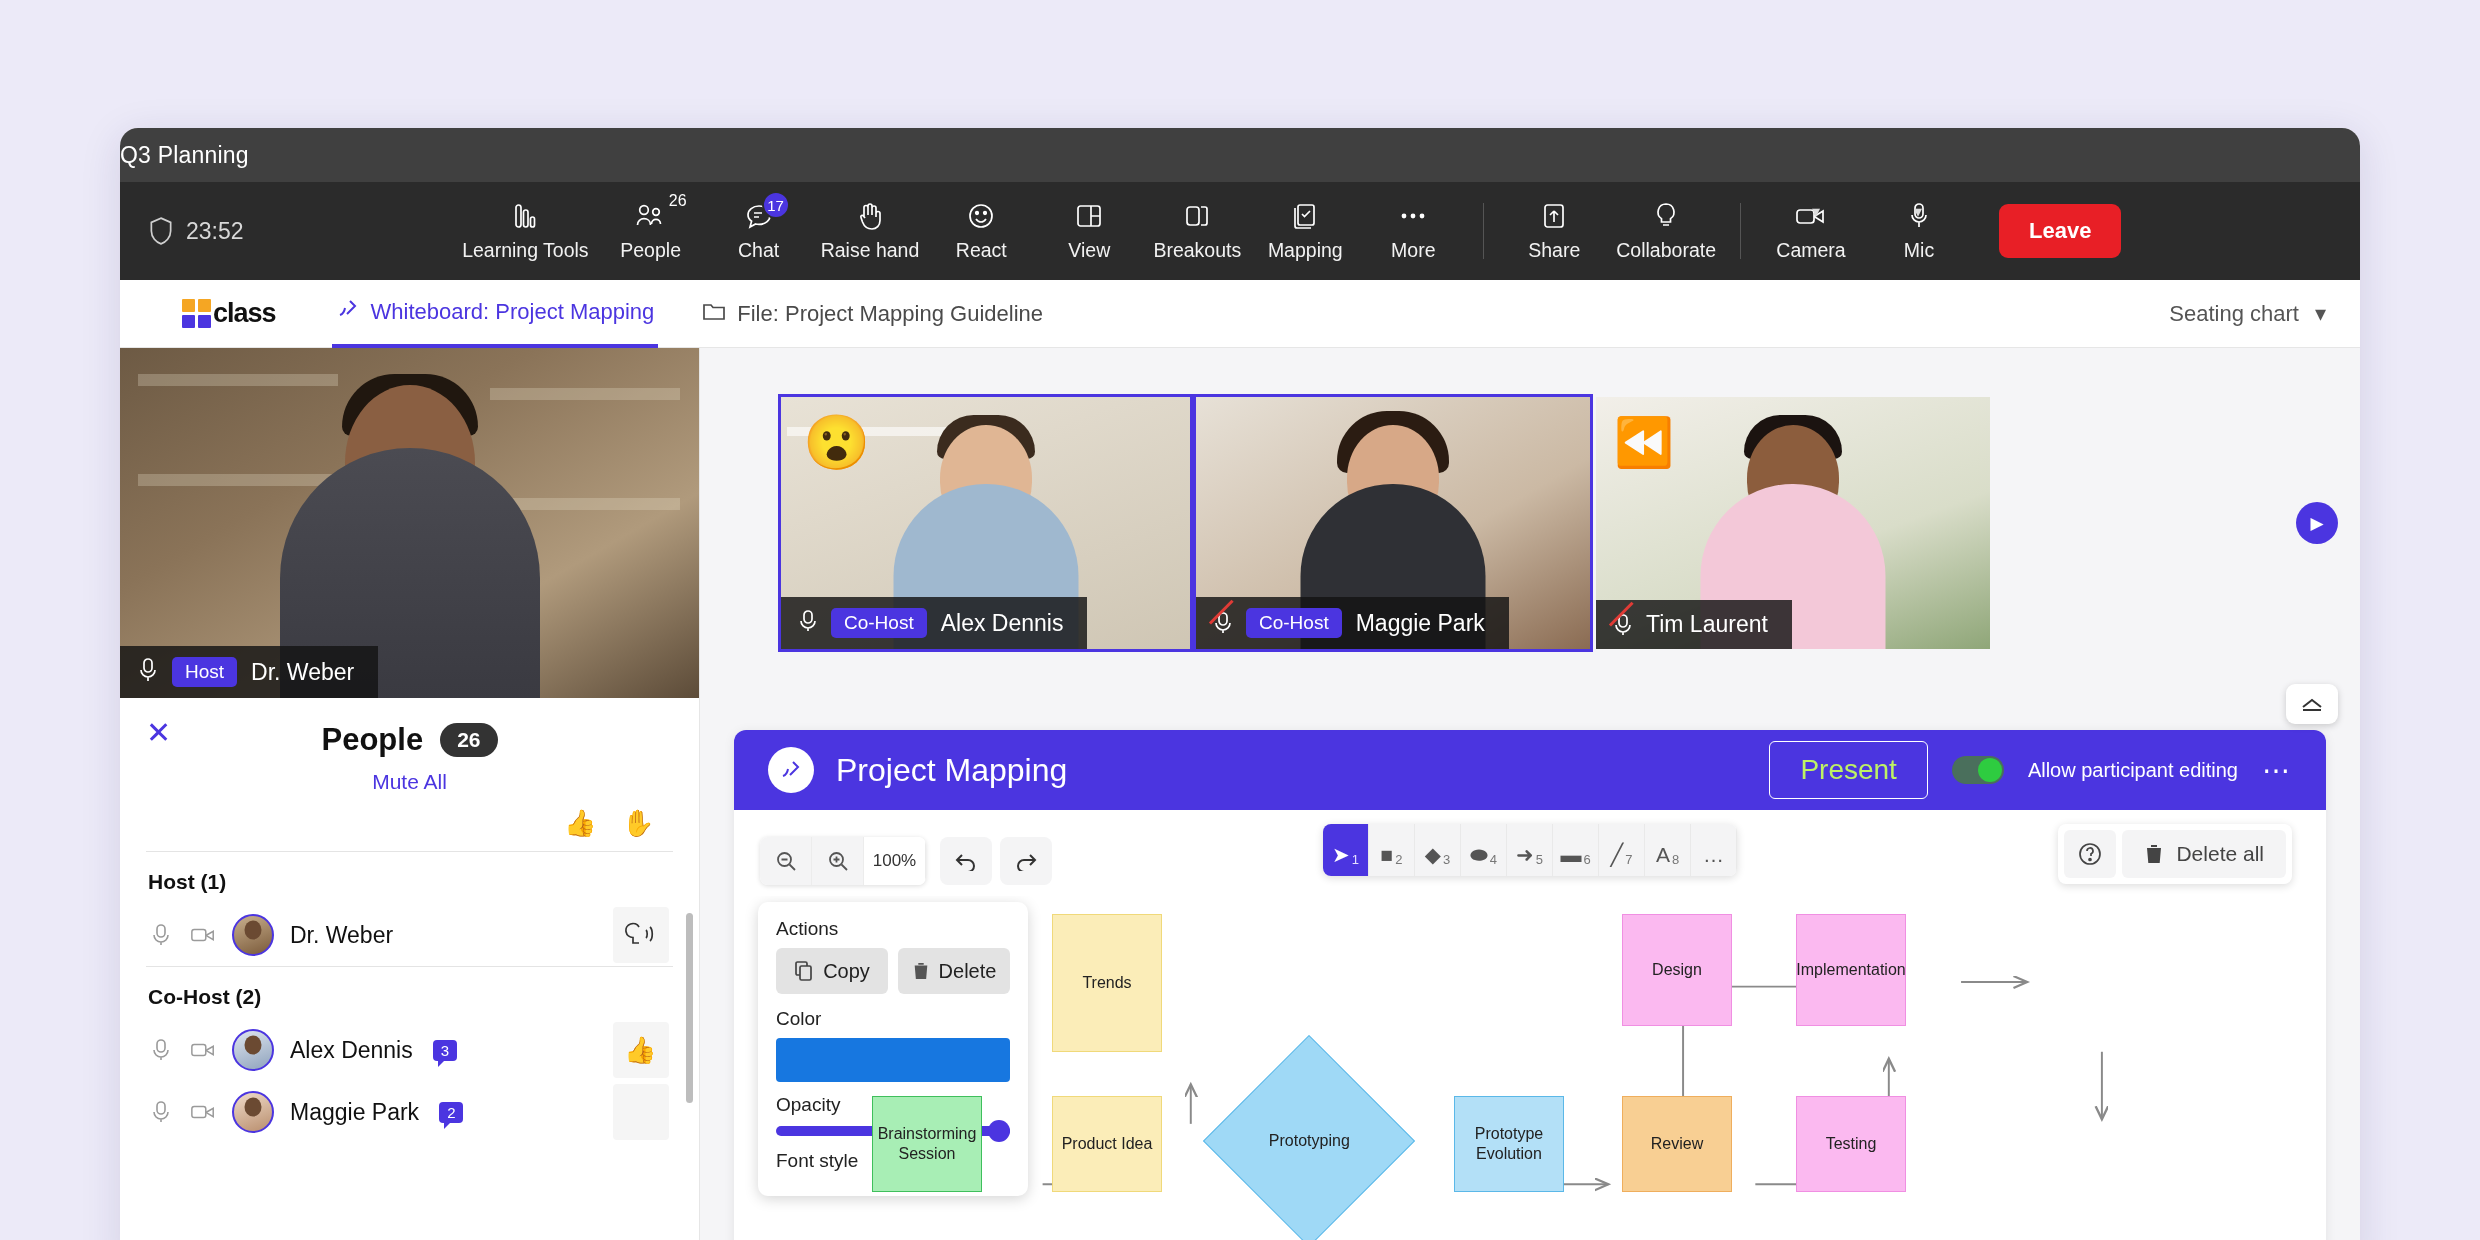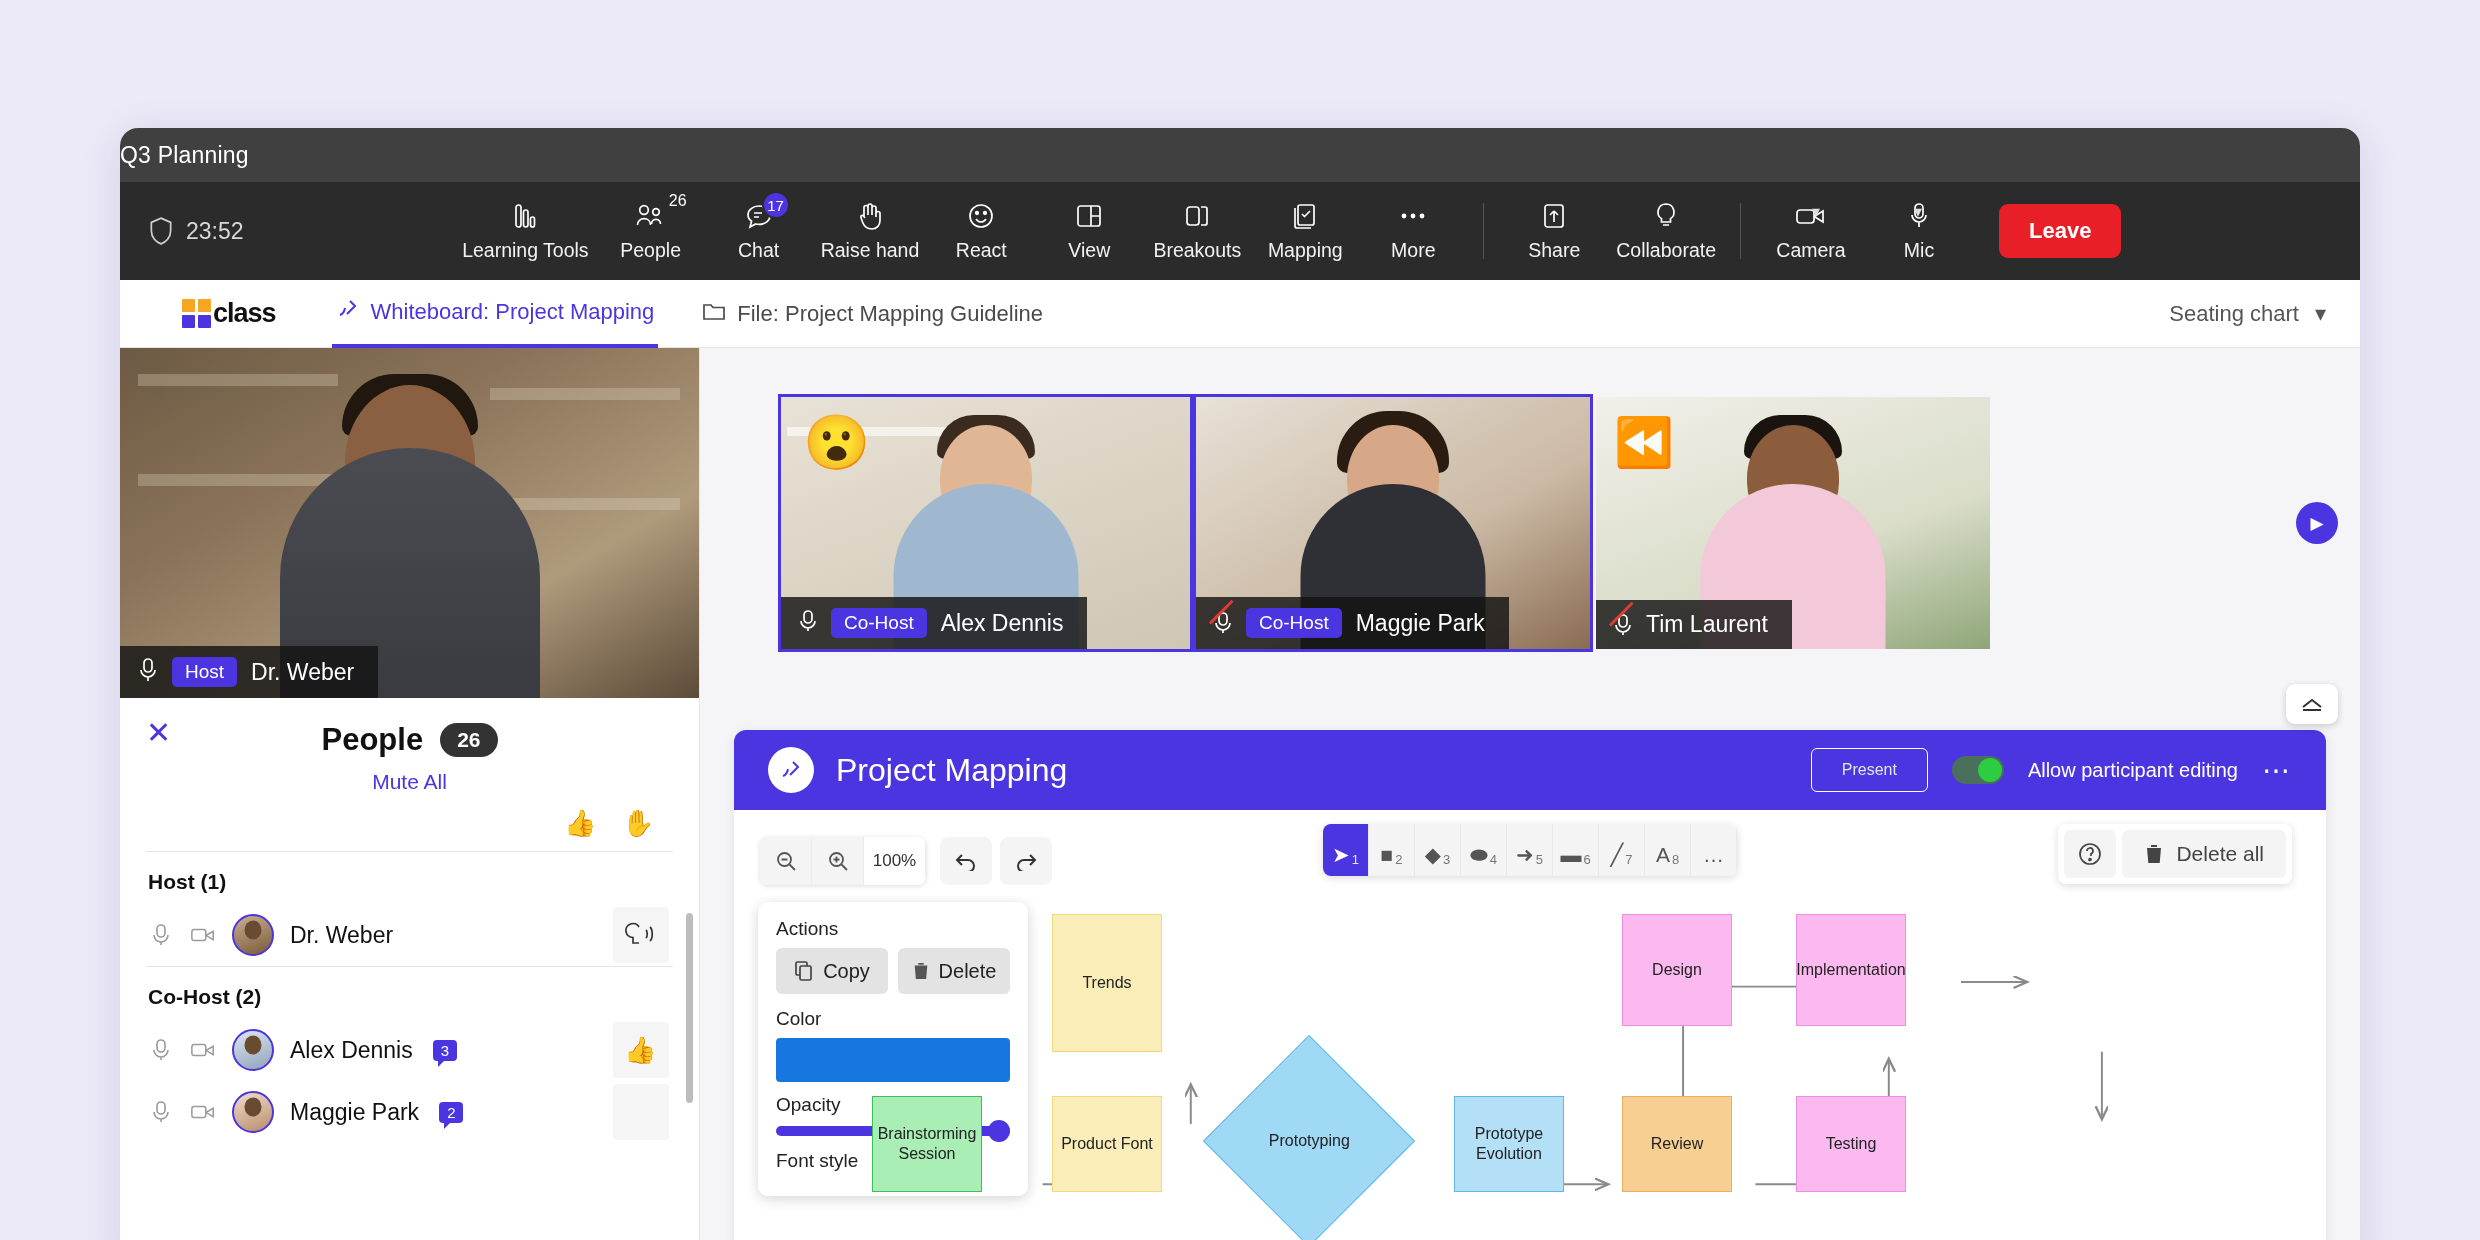--- a/index.html
+++ b/index.html
@@ -215,21 +215,21 @@
     height: 80px; background: #4b35e0; display: flex; align-items: center;
     padding: 0 34px; gap: 22px; color: #fff;
   }
   .wb-logo {
     width: 46px; height: 46px; border-radius: 50%; background: #fff; color: #4b35e0;
     display: flex; align-items: center; justify-content: center; font-size: 22px; font-weight: bold;
   }
   .wb-title { font-size: 32px; }
   .wb-right { margin-left: auto; display: flex; align-items: center; gap: 24px; }
   .present-btn {
-    border: 1.5px solid #fff; background: transparent; color: #e5e5e5; font-size: 16px;
+    border: 1.5px solid #fff; background: transparent; color: #bef264; font-size: 28px;
     padding: 12px 30px; border-radius: 6px; cursor: pointer; font-family: inherit;
   }
   .toggle { width: 52px; height: 28px; background: #4a6f5c; border-radius: 16px; position: relative; cursor: pointer; }
   .toggle::after { content:""; position:absolute; right:2px; top:2px; width:24px; height:24px; border-radius:50%; background:#2ecc40; }
   .allow-lbl { font-size: 20px; }
   .wb-dots { font-size: 28px; letter-spacing: 2px; cursor: pointer; }
 
   .wb-tools { display: flex; align-items: center; padding: 16px 26px 0; position: relative; height: 86px; }
   .zoomgrp {
     display: flex; background: #fff; border-radius: 8px; box-shadow: 0 1px 5px rgba(0,0,0,.14);
@@ -811,21 +811,21 @@
               <path d="M834,248 H882"></path>
               <path d="M943,196 V140"></path>
               <path d="M1002,74 H1056"></path>
               <path d="M1117,134 V192"></path>
               <path d="M775,196 V100 Q775,78 797,78 H884"></path>
             </g>
           </svg>
 
           <div class="node" style="left:138px;top:200px;width:110px;height:96px;background:#a8eeb5;border:1.5px solid #3fbf5c">Brainstorming Session</div>
           <div class="node" style="left:318px;top:18px;width:110px;height:138px;background:#fbedb8;border:1.5px solid #f0d97a">Trends</div>
-          <div class="node" style="left:318px;top:200px;width:110px;height:96px;background:#fbedb8;border:1.5px solid #f0d97a">Product Font</div>
+          <div class="node" style="left:318px;top:200px;width:110px;height:96px;background:#fbedb8;border:1.5px solid #f0d97a">Product Idea</div>
           <div class="node" style="left:500px;top:170px;width:150px;height:150px;background:#9fd9f6;border:1.5px solid #5bb8e8;transform:rotate(45deg)">
             <span style="transform:rotate(-45deg)">Prototyping</span>
           </div>
           <div class="node" style="left:720px;top:200px;width:110px;height:96px;background:#b3e0f7;border:1.5px solid #5bb8e8">Prototype Evolution</div>
           <div class="node" style="left:888px;top:18px;width:110px;height:112px;background:#fbb9f0;border:1.5px solid #f08fe2">Design</div>
           <div class="node" style="left:888px;top:200px;width:110px;height:96px;background:#f8cf93;border:1.5px solid #efae5d">Review</div>
           <div class="node" style="left:1062px;top:18px;width:110px;height:112px;background:#fbb9f0;border:1.5px solid #f08fe2">Implementation</div>
           <div class="node" style="left:1062px;top:200px;width:110px;height:96px;background:#fbb9f0;border:1.5px solid #f08fe2">Testing</div>
         </div>
       </div>

